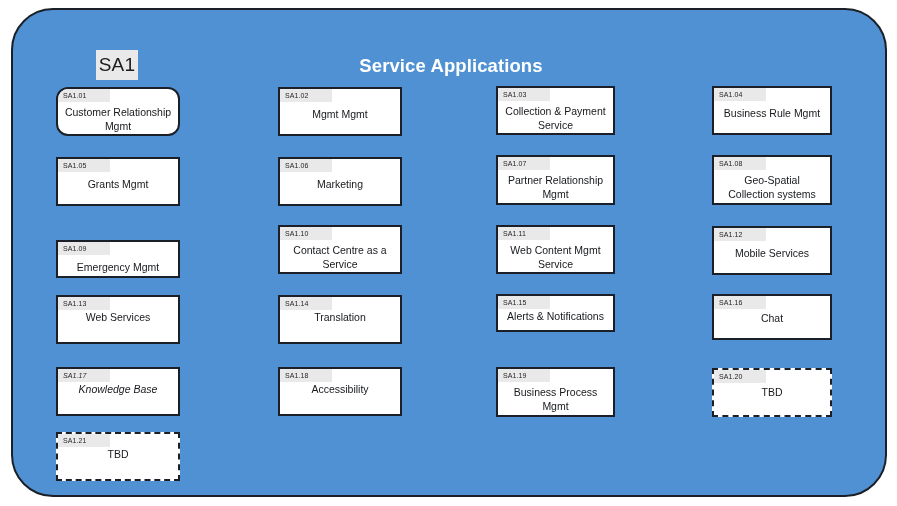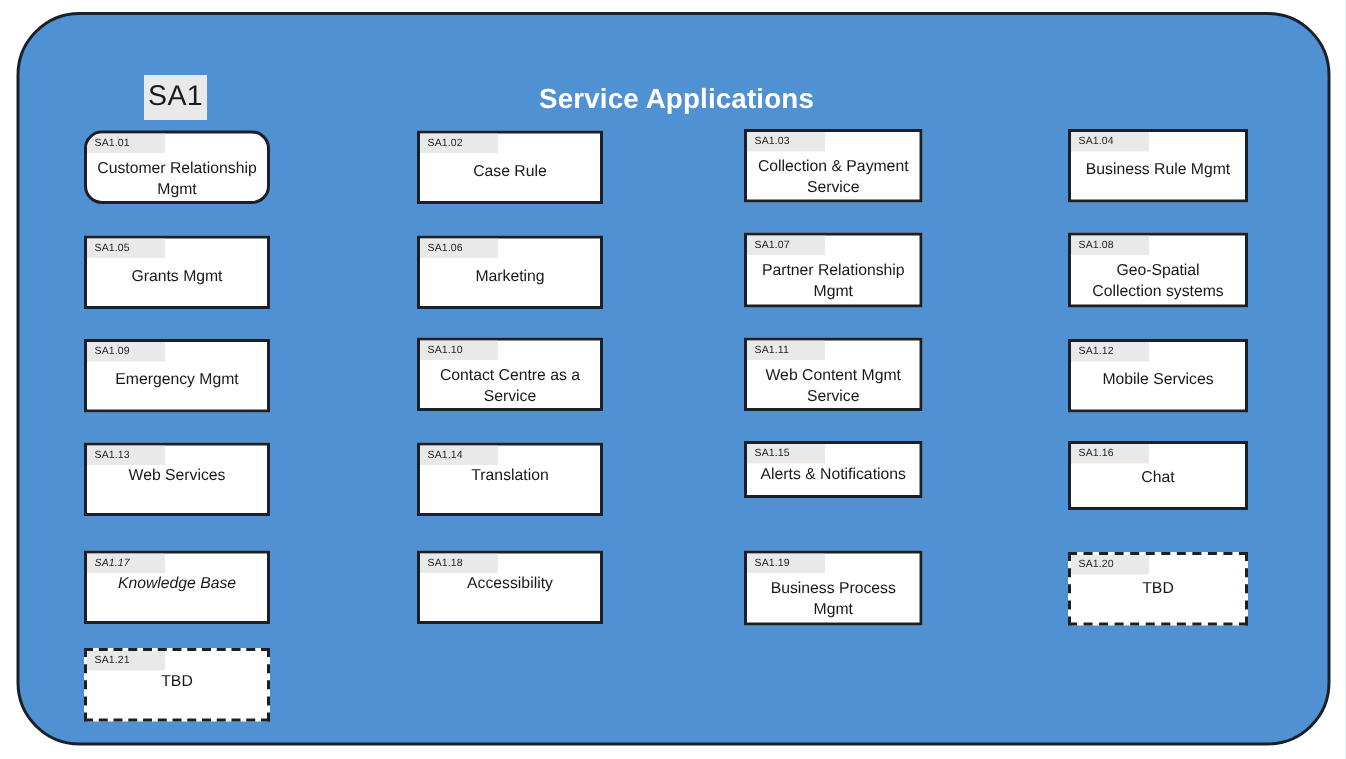--- a/index.html
+++ b/index.html
@@ -122,21 +122,21 @@
   </div>
 
   <div id="cards-layer">
       <div class="card" style="left: 56px; top: 87px; width: 124px; height: 49px; border-radius: 12px;">
         <div class="card-tag">SA1.01</div>
         <div class="card-label" style="top: 17px;">Customer Relationship
 Mgmt</div>
       </div>
       <div class="card" style="left: 278px; top: 87px; width: 124px; height: 49px;">
         <div class="card-tag">SA1.02</div>
-        <div class="card-label" style="top: 19px;">Case  Rule</div>
+        <div class="card-label" style="top: 19px;">Mgmt  Mgmt</div>
       </div>
       <div class="card" style="left: 496px; top: 86px; width: 119px; height: 49px;">
         <div class="card-tag">SA1.03</div>
         <div class="card-label" style="top: 17px;">Collection &amp; Payment
 Service</div>
       </div>
       <div class="card" style="left: 712px; top: 86px; width: 120px; height: 49px;">
         <div class="card-tag">SA1.04</div>
         <div class="card-label" style="top: 19px;">Business Rule Mgmt</div>
       </div>
@@ -151,21 +151,21 @@
       <div class="card" style="left: 496px; top: 155px; width: 119px; height: 50px; padding-left: 32px;">
         <div class="card-tag">SA1.07</div>
         <div class="card-label" style="top: 17px;">Partner Relationship
 Mgmt</div>
       </div>
       <div class="card" style="left: 712px; top: 155px; width: 120px; height: 50px;">
         <div class="card-tag">SA1.08</div>
         <div class="card-label" style="top: 17px;">Geo-Spatial
 Collection systems</div>
       </div>
-      <div class="card" style="left: 56px; top: 226px; width: 124px; height: 49px;">
+      <div class="card" style="left: 56px; top: 240px; width: 124px; height: 38px;">
         <div class="card-tag">SA1.09</div>
         <div class="card-label" style="top: 19px;">Emergency Mgmt</div>
       </div>
       <div class="card" style="left: 278px; top: 225px; width: 124px; height: 49px;">
         <div class="card-tag">SA1.10</div>
         <div class="card-label" style="top: 17px;">Contact Centre as a
 Service</div>
       </div>
       <div class="card" style="left: 496px; top: 225px; width: 119px; height: 49px;">
         <div class="card-tag">SA1.11</div>

